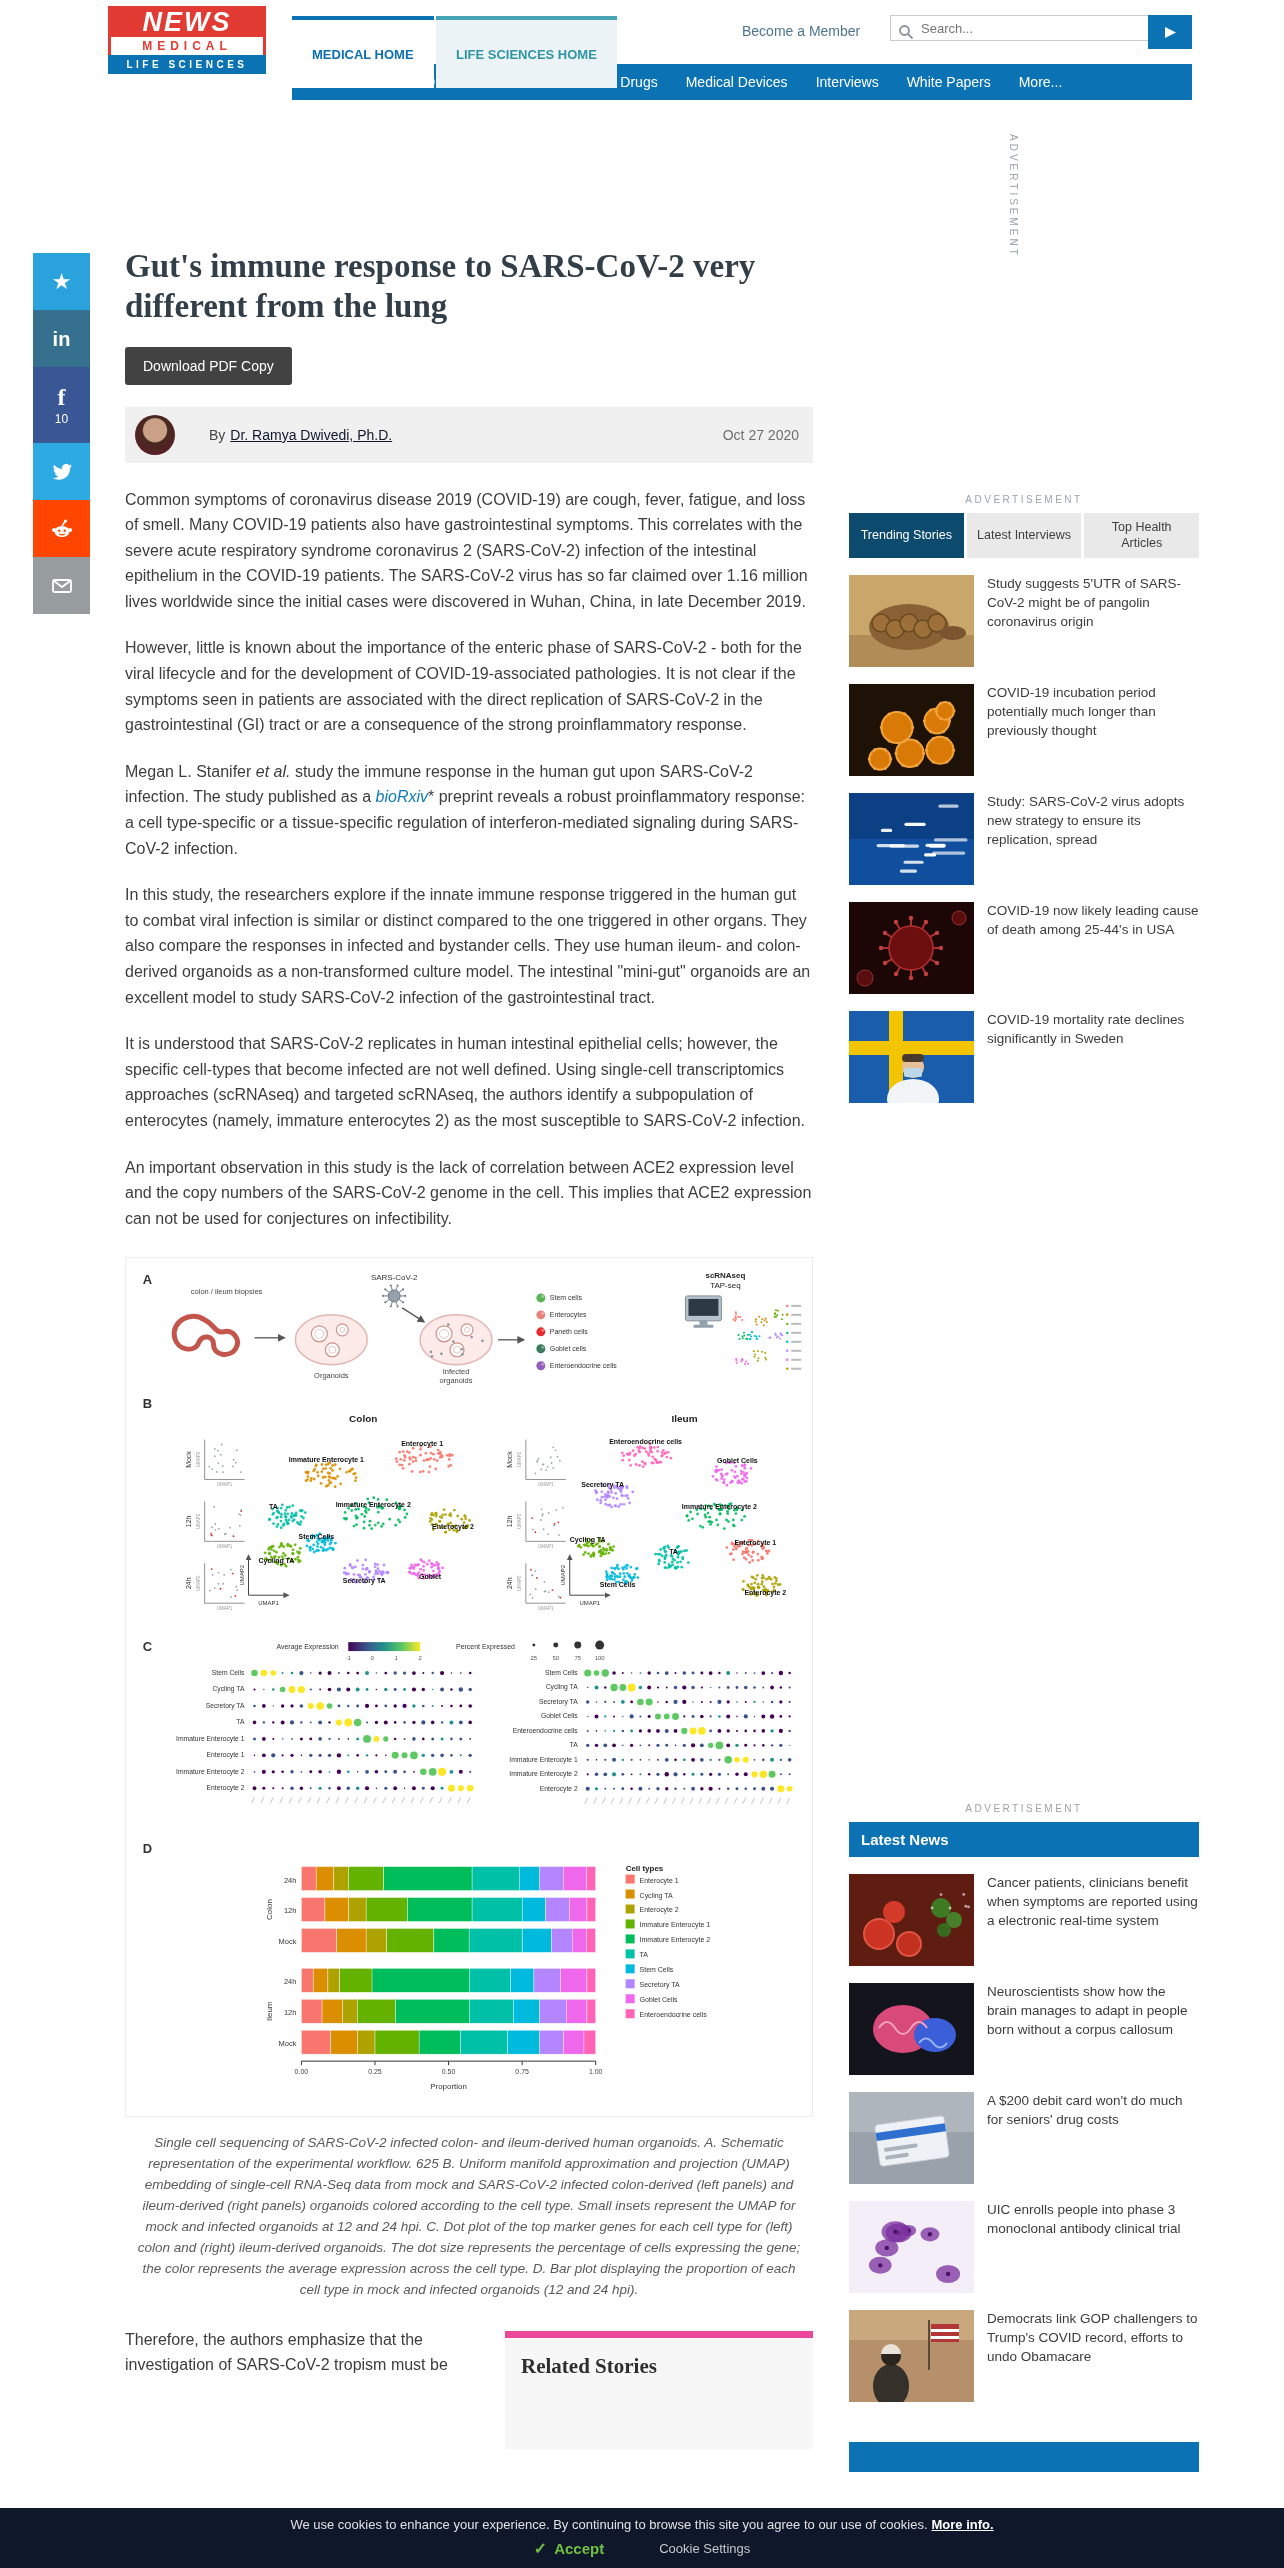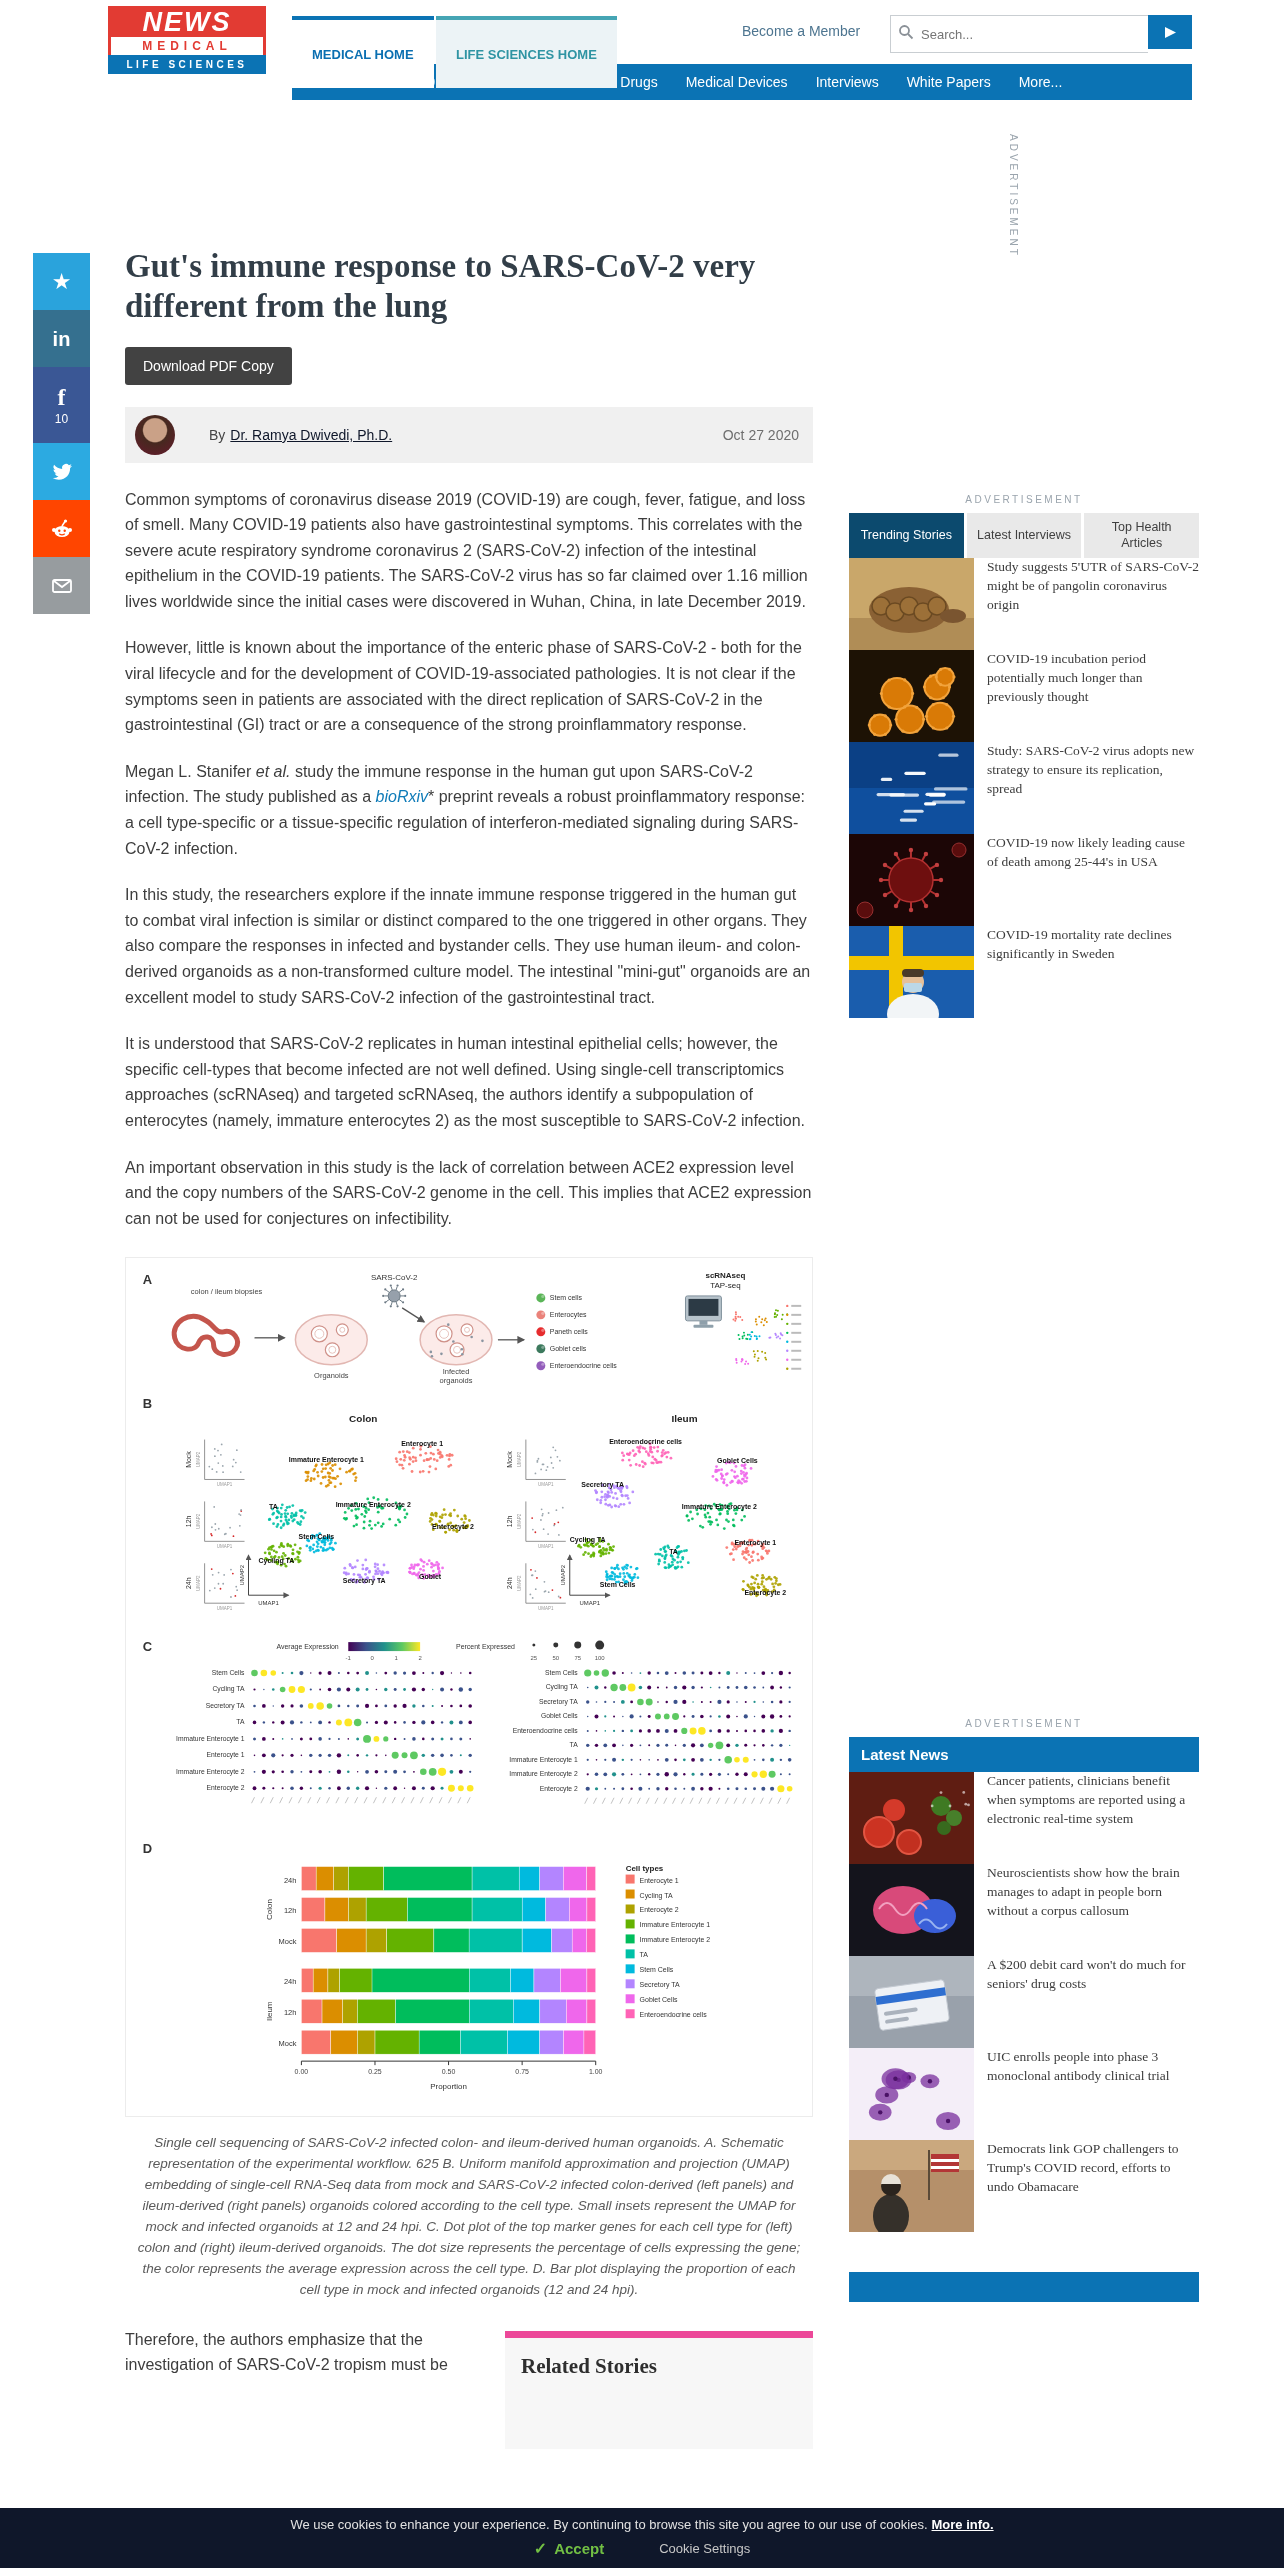--- a/index.html
+++ b/index.html
@@ -16,21 +16,21 @@
   .logo { position: absolute; left: 108px; top: 6px; width: 158px; display: block; text-decoration: none; z-index: 11; }
   .logo-news { display: block; background: #e23b33; color: #fff; font-size: 27px; font-weight: bold; font-style: italic; text-align: center; letter-spacing: 2px; padding: 2px 0 1px; line-height: 1.05; }
   .logo-medical { display: block; background: #fff; color: #e23b33; border-left: 3px solid #e23b33; border-right: 3px solid #e23b33; font-size: 12px; font-weight: bold; letter-spacing: 5px; text-align: center; padding: 2px 0; }
   .logo-ls { display: block; background: #0b73b4; color: #fff; font-size: 10px; font-weight: bold; letter-spacing: 3.5px; text-align: center; padding: 4px 0; }
   .tab { position: absolute; top: 16px; height: 72px; display: flex; align-items: center; font-size: 13px; font-weight: bold; padding: 0 20px; }
   .tab-medical { left: 292px; border-top: 4px solid #0b73b4; color: #0b6fb1; background: #fff; }
   .tab-ls { left: 436px; border-top: 4px solid #45a5b4; color: #2f94a3; background: #ecf3f6; }
   .member { position: absolute; left: 742px; top: 23px; font-size: 14px; color: #4d7590; text-decoration: none; }
   .search { position: absolute; left: 890px; top: 15px; width: 302px; height: 34px; display: flex; }
   .search-icon { position: absolute; left: 8px; top: 9px; width: 16px; height: 16px; z-index: 2; }
-  .search-input { flex: 1; height: 38px; border: 1px solid #c9ced2; border-right: none; padding: 0 8px 0 30px; font-size: 13px; color: #333; outline: none; background: #fff; }
+  .search-input { flex: 1; height: 26px; border: 1px solid #c9ced2; border-right: none; padding: 0 8px 0 30px; font-size: 13px; color: #333; outline: none; background: #fff; }
   .search-btn { width: 44px; height: 34px; background: #0b73b4; border: none; cursor: pointer; display: flex; align-items: center; justify-content: center; }
   .main-nav { margin-left: 292px; width: 900px; height: 36px; background: #0b73b4; display: flex; align-items: center; }
   .nav-item { color: #fff; font-size: 14px; padding: 0 14px; text-decoration: none; line-height: 36px; white-space: nowrap; }
 
   .vert-ad { position: absolute; left: 1008px; top: 134px; writing-mode: vertical-lr; font-size: 10px; letter-spacing: 3px; color: #9aa4ad; }
 
   
   .social { position: absolute; left: 33px; top: 253px; width: 57px; z-index: 5; }
   .soc { display: flex; flex-direction: column; align-items: center; justify-content: center; width: 57px; height: 57px; color: #fff; text-decoration: none; }
   .s-star { background: #2aa3dc; } .s-li { background: #35708f; }
@@ -65,21 +65,21 @@
   .closing::after { content: ""; display: block; clear: both; }
   .related { float: right; width: 308px; margin: 4px 0 12px 26px; background: #f7f7f7; border-top: 7px solid #ec4899; padding: 16px 16px 70px; }
   .related-h { font-family: "Liberation Serif", serif; font-size: 21px; color: #2e2e2e; font-weight: bold; }
 
   
   .sb-ad { margin-top: 248px; text-align: center; font-size: 10px; letter-spacing: 2.5px; color: #9aa4ad; }
   .sb-ad2 { margin-top: 700px; margin-bottom: 8px; }
   .sb-tabs { display: flex; gap: 3px; margin-top: 8px; }
   .sb-tab { flex: 1; background: #e9e9e9; color: #3f3f3f; font-size: 12.5px; text-align: center; padding: 7px 6px; line-height: 1.25; display: flex; align-items: center; justify-content: center; min-height: 44px; cursor: pointer; }
   .sb-tab.active { background: #0c4a6e; color: #fff; }
-  .sb-item { display: flex; gap: 13px; text-decoration: none; font-family: Liberation Serif, serif; }
+  .sb-item { display: flex; gap: 13px; margin-top: 17px; text-decoration: none; }
   .sb-thumb { flex: 0 0 125px; height: 92px; display: block; overflow: hidden; }
   .sb-thumb svg { display: block; }
   .sb-title { font-size: 13.5px; line-height: 1.4; color: #3c3c3c; }
   .sb-head { background: #0b73b4; color: #fff; font-size: 15px; font-weight: bold; padding: 9px 12px; margin-top: 6px; }
   .sb-bottom { height: 30px; background: #0b73b4; margin-top: 40px; }
 
   
   .cookie { position: absolute; left: 0; bottom: 0; width: 1284px; background: #0f172a; text-align: center; padding: 9px 0 10px; z-index: 60; }
   .cookie-line1 { font-size: 13px; color: #e2e2e2; }
   .more-info { color: #fff; font-weight: bold; text-decoration: underline; margin-left: 4px; }

